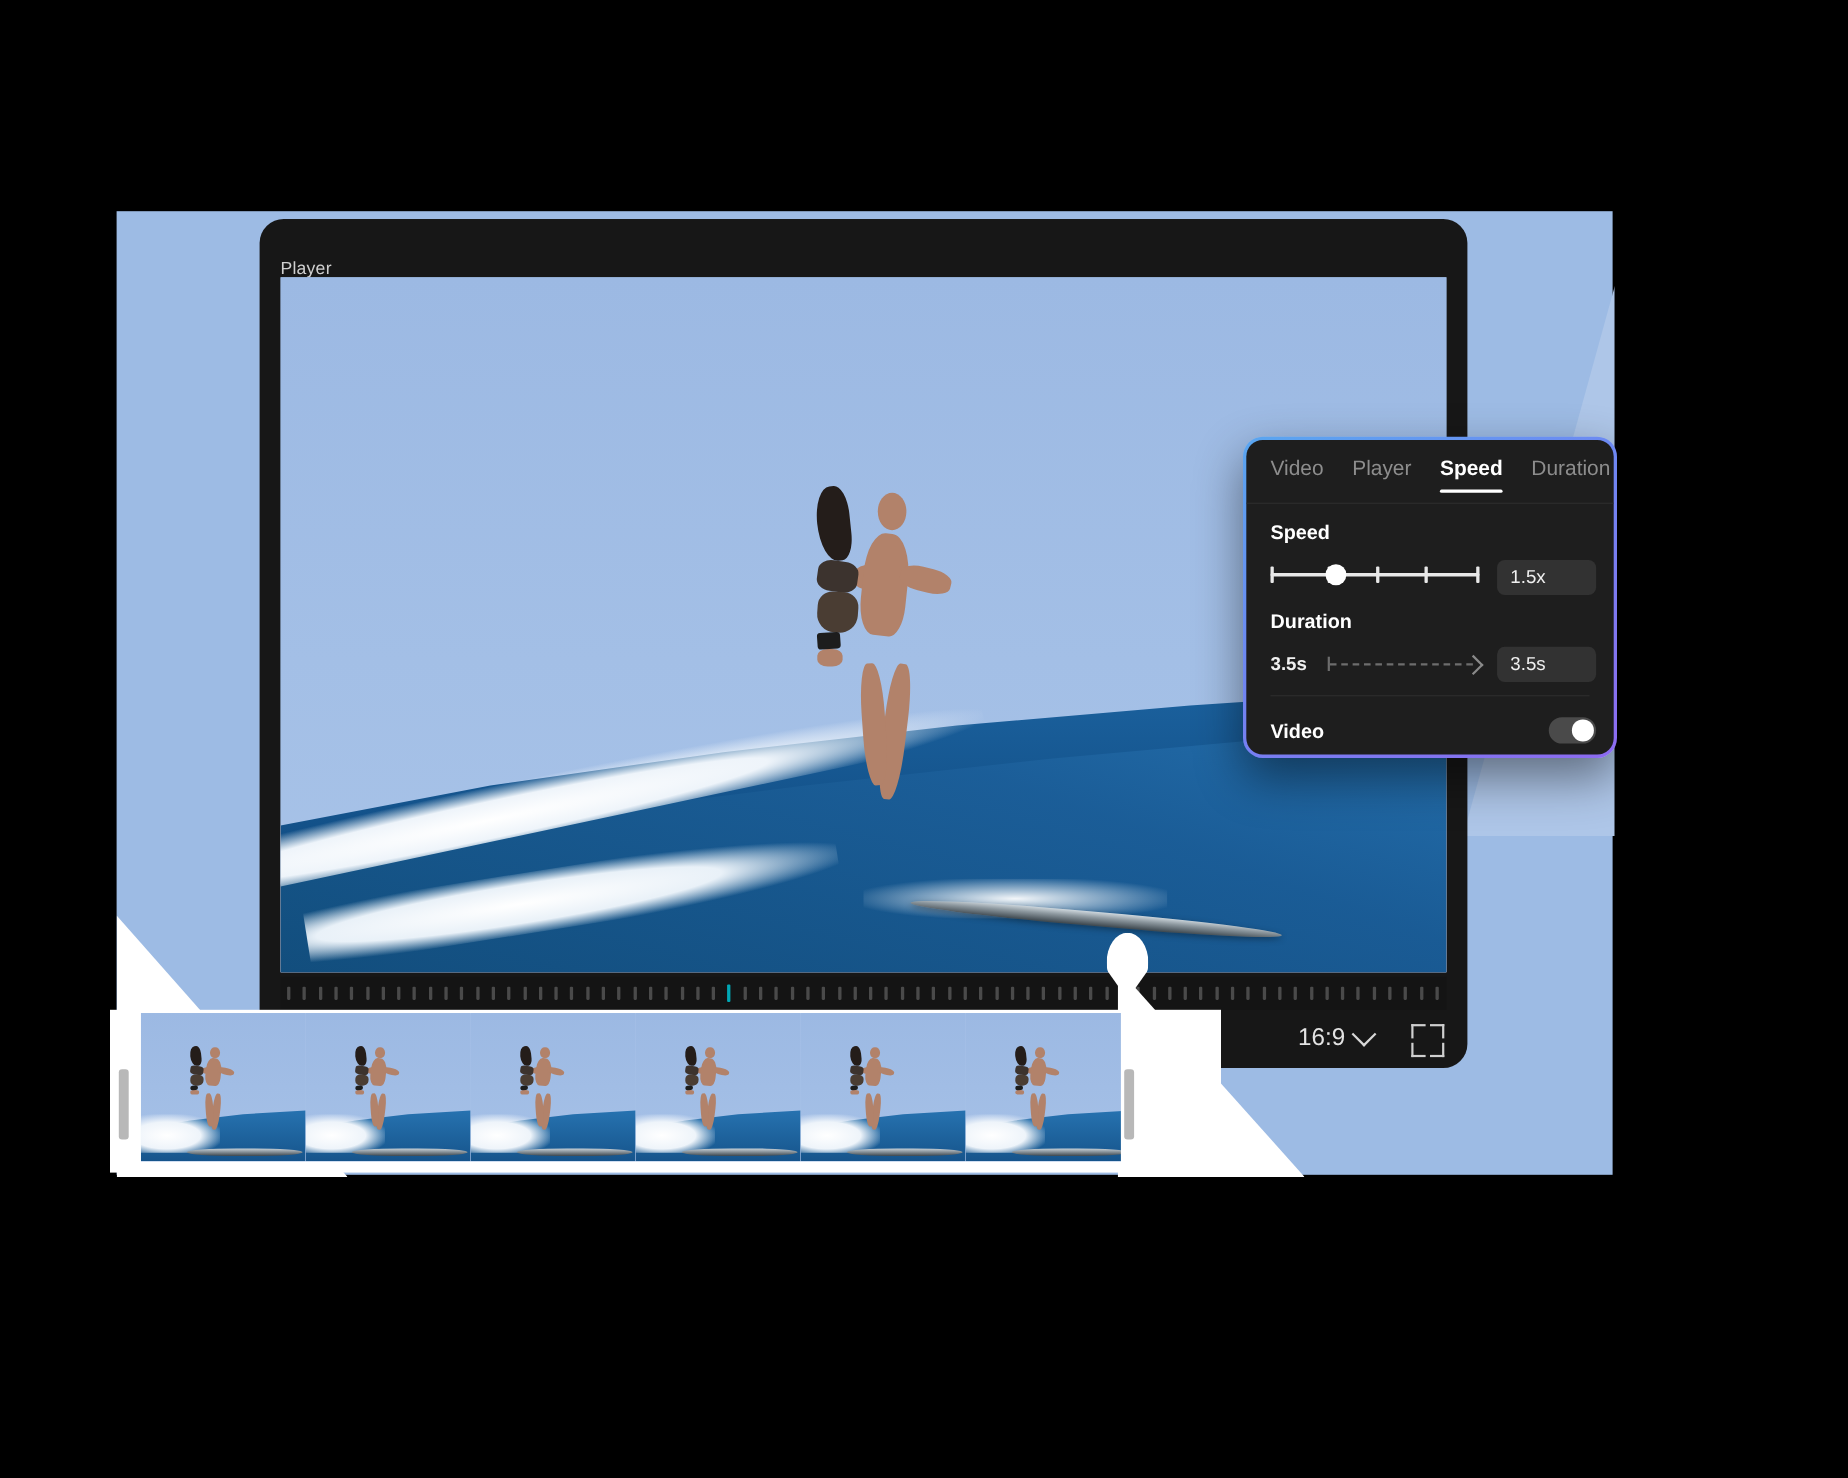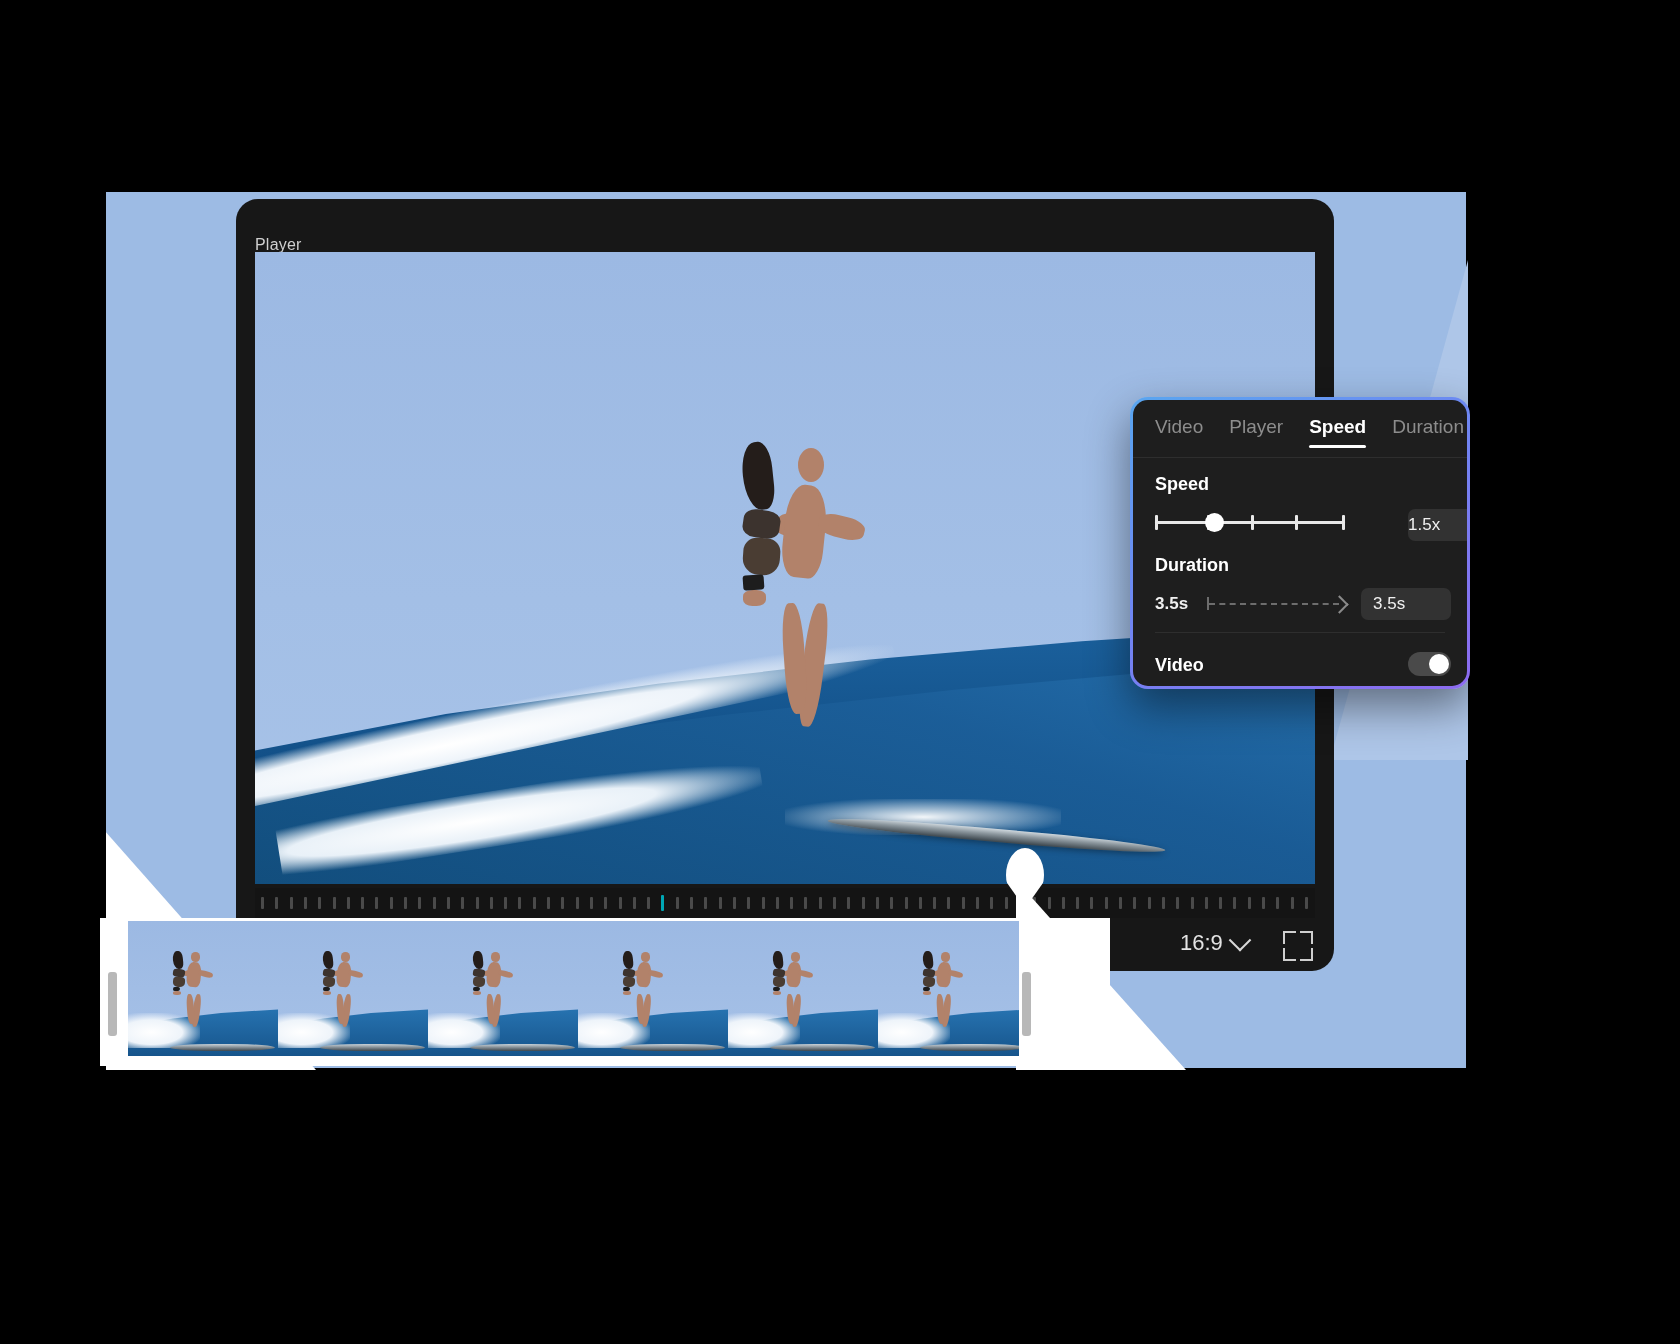--- a/index.html
+++ b/index.html
@@ -111,21 +111,21 @@
   .tab.active::after{content:"";position:absolute;left:0;right:0;bottom:0;height:3px;background:#fff;border-radius:2px;}
   #tabs-rule{position:absolute;left:0;right:0;top:57px;height:1px;background:#2e2e2e;}
 
   .sec-label{color:#fff;font-size:18px;font-weight:bold;}
   #speed-row-label{position:absolute;left:22px;top:74px;}
   #speed-row{position:absolute;left:22px;top:106px;width:296px;height:34px;}
   #speed-track{position:absolute;left:0;top:15px;width:190px;height:3px;background:#e8e8e8;border-radius:2px;}
   .st-tick{position:absolute;top:9px;width:3px;height:15px;background:#e8e8e8;border-radius:1px;}
   #speed-knob{position:absolute;left:50px;top:7px;width:19px;height:19px;border-radius:50%;background:#fff;}
   #speed-value{position:absolute;left:206px;top:3px;width:90px;height:32px;background:#323232;border-radius:7px;
-     color:#f0f0f0;font-size:17px;display:flex;align-items:center;box-sizing:border-box;margin-left:47px;}
+     color:#f0f0f0;font-size:17px;display:flex;align-items:center;padding-left:12px;box-sizing:border-box;}
 
   #dur-row-label{position:absolute;left:22px;top:155px;}
   #dur-row{position:absolute;left:22px;top:188px;width:296px;height:32px;text-align:center;}
   #dur-from{position:absolute;left:0;top:6px;color:#f0f0f0;font-size:17px;font-weight:bold;}
   #dur-arrow{position:absolute;left:52px;top:9px;width:148px;height:14px;}
   #dur-arrow .cap{position:absolute;left:0;top:0;width:2px;height:13px;background:#6d6d6d;}
   #dur-arrow .dash{position:absolute;left:2px;top:6px;width:130px;height:0;border-top:2px dashed #6d6d6d;}
   #dur-arrow .tip{position:absolute;left:126px;top:1px;width:11px;height:11px;
      border-right:2px solid #8a8a8a;border-top:2px solid #8a8a8a;transform:rotate(45deg);}
   #dur-value{position:absolute;left:206px;top:0;width:90px;height:32px;background:#323232;border-radius:7px;

